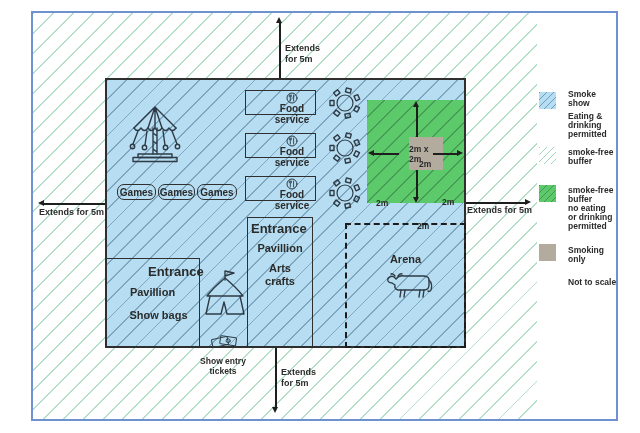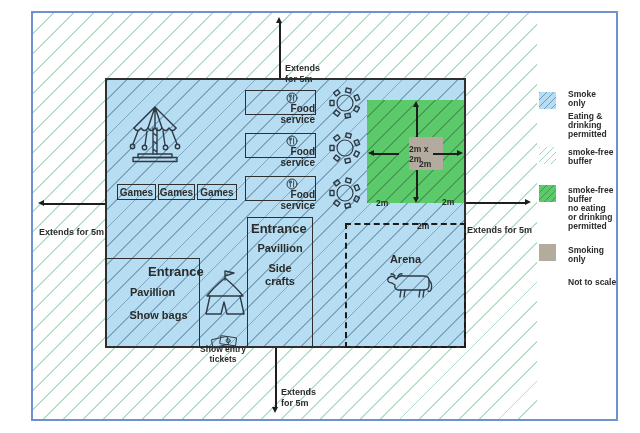--- a/index.html
+++ b/index.html
@@ -22,29 +22,29 @@
   .green-sq { left:367px; top:100px; width:97px; height:103px; background-color:#5cc96b;
     background-image:repeating-linear-gradient(135deg, rgba(25,55,35,0.30) 0 1.2px, transparent 1.2px 12px); }
   .gray-sq { left:409px; top:137px; width:34px; height:33px; background:#b2ab9e;
     display:flex; align-items:center; justify-content:center; font-size:8.5px; }
 
   
   .arena { left:345px; top:223px; width:121px; height:125px; border:2.5px dashed #1c1c1c; }
 
   
   .box { border:1.4px solid #2f2f2f; }
-  .games-box { top:184px; height:16px; display:flex; align-items:center; justify-content:center; font-size:10px; }
-  .food-box { left:245px; width:71px; height:25px; text-align:right; font-size:10px;padding-left:23px; }
+  .games-box { top:184px; height:16px; display:flex; align-items:center; justify-content:center; font-size:10px;border-radius:7px; }
+  .food-box { left:245px; width:71px; height:25px; text-align:center; font-size:10px;padding-left:23px; }
   .food-box .lbl { margin-top:-1px; display:block; }
 
   .txt { font-weight:bold; }
   .ml { white-space:pre-line; }
   .c { text-align:center; }
   .s85 { font-size:8.5px; line-height:9.5px;margin-top:44px; }
-  .s9  { font-size:9px;  line-height:10.5px;margin-top:20px; }
+  .s9  { font-size:9px;  line-height:10.5px; }
   .s95 { font-size:13px; }
   .s105{ font-size:10.5px; line-height:11.5px; }
   .s11 { font-size:11px; }
 
   
   .vline { width:1.5px; background:#1e1e1e; }
   .hline { height:1.5px; background:#1e1e1e; }
   .tri { width:0; height:0; }
   .tri-up    { border-left:3.5px solid transparent; border-right:3.5px solid transparent; border-bottom:6px solid #1e1e1e; }
   .tri-down  { border-left:3.5px solid transparent; border-right:3.5px solid transparent; border-top:6px solid #1e1e1e; }
@@ -229,36 +229,36 @@
   <div class="abs box" style="left:105px; top:258px; width:95px; height:90px;"></div>
   <div class="abs txt s95" style="left:148px; top:264px; width:48px; text-align:right;">Entrance</div>
   <div class="abs txt s11 c" style="left:105px; top:286px; width:95px;">Pavillion</div>
   <div class="abs txt s11 c" style="left:105px; top:309px; width:107px;">Show bags</div>
 
   <svg class="abs" style="left:203px; top:268px;" width="42" height="48" viewBox="0 0 42 48">
     <path d="M22,3 L22,12 M22,3 L31,5 L22,8"></path>
     <path d="M22,10 Q10,20 4,28 L40,28 Q34,20 22,10 Z"></path>
     <path d="M7,28 L3,46 L18,46 L21,34 L24,46 L41,46 L37,28"></path>
   </svg>
-  <div class="abs txt s85 c ml" style="left:199px; top:301px; width:48px;">Show entry
+  <div class="abs txt s85 c ml" style="left:199px; top:313px; width:48px;">Show entry
 tickets</div>
   <svg class="abs" style="left:210px; top:332px;" width="30" height="18" viewBox="0 0 30 18">
     <g transform="rotate(-12 10 10)">
         <rect x="2" y="6" width="16" height="8" rx="1" style="stroke-width:1"></rect>
       </g>
     <g transform="rotate(8 20 10)">
         <rect x="10" y="5" width="16" height="8" rx="1" style="stroke-width:1"></rect>
         <circle cx="18" cy="9" r="2" style="stroke-width:0.9"></circle>
       </g>
   </svg>
 
   <div class="abs box" style="left:247px; top:217px; width:66px; height:131px;"></div>
   <div class="abs txt s95" style="left:251px; top:221px;">Entrance</div>
   <div class="abs txt s11 c" style="left:247px; top:242px; width:66px;">Pavillion</div>
-  <div class="abs txt s11 c ml" style="left:247px; top:262px; width:66px; line-height:13px;">Side
+  <div class="abs txt s11 c ml" style="left:247px; top:262px; width:66px; line-height:13px;">Arts
 crafts</div>
 
   <div class="abs vline" style="left:279px; top:22px; height:56px;"></div>
   <div class="abs tri tri-up" style="left:276px; top:17px;"></div>
   <div class="abs txt s9 ml" style="left:285px; top:43px;">Extends
 for 5m</div>
 
   <div class="abs vline" style="left:275px; top:348px; height:60px;"></div>
   <div class="abs tri tri-down" style="left:272px; top:407px;"></div>
   <div class="abs txt s9 ml" style="left:281px; top:367px;">Extends
@@ -267,21 +267,21 @@
   <div class="abs hline" style="left:43px; top:203px; width:62px;"></div>
   <div class="abs tri tri-left" style="left:38px; top:200px;"></div>
   <div class="abs txt s9" style="left:39px; top:207px;">Extends for 5m</div>
 
   <div class="abs hline" style="left:466px; top:202px; width:60px;"></div>
   <div class="abs tri tri-right" style="left:525px; top:199px;"></div>
   <div class="abs txt s9" style="left:467px; top:205px;">Extends for 5m</div>
 
   <div class="abs sw sw-blue" style="top:92px;"></div>
   <div class="abs txt leg-txt ml" style="top:90px;">Smoke
-only</div>
+show</div>
   <div class="abs txt leg-txt ml" style="top:112px;">Eating &amp;
 drinking
 permitted</div>
 
   <div class="abs sw sw-buffer" style="top:147px;"></div>
   <div class="abs txt leg-txt ml" style="top:148px;">smoke-free
 buffer</div>
 
   <div class="abs sw sw-green" style="top:185px;"></div>
   <div class="abs txt leg-txt ml" style="top:186px;">smoke-free

